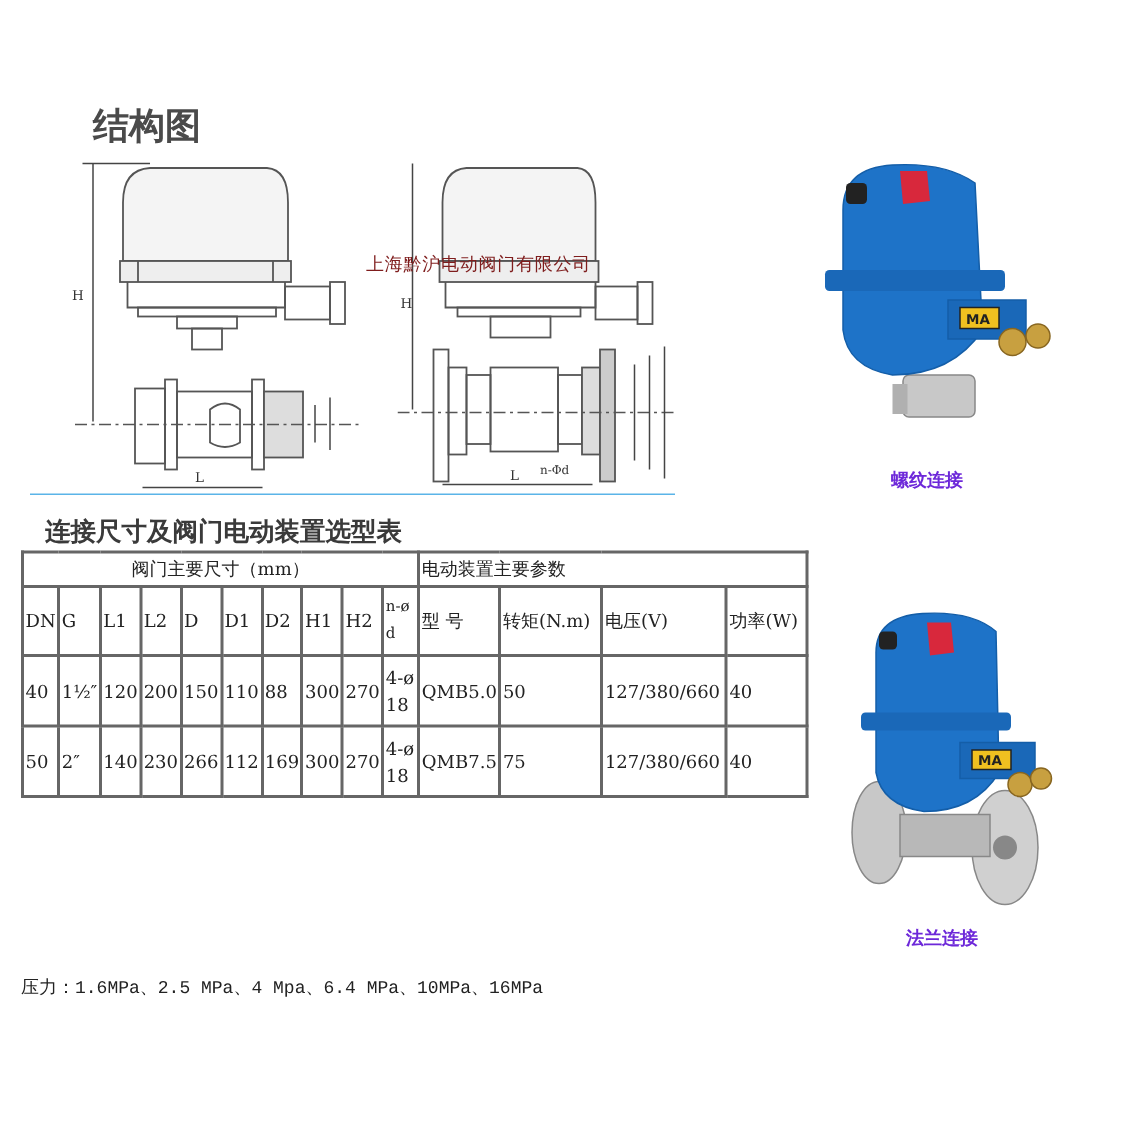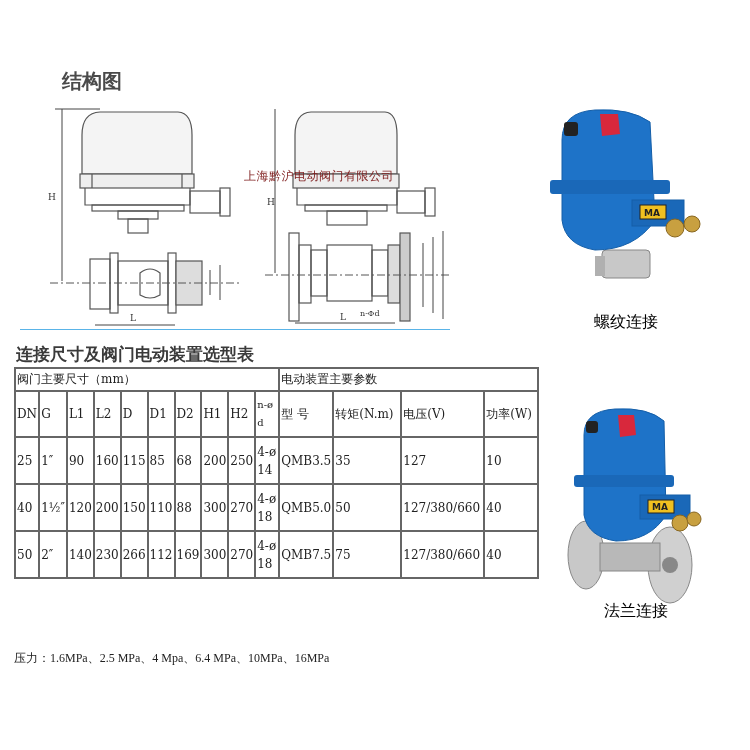--- a/index.html
+++ b/index.html
@@ -1,29 +1,29 @@
 <!DOCTYPE html>
 <html><head>
 <meta charset="utf-8">
 <style>
   html, body { margin:0; padding:0; background:#ffffff; }
   body { width:750px; height:750px; position:relative; overflow:hidden; font-family:"DejaVu Sans", sans-serif; }
   .abs { position:absolute; }
   .section-title { font-family:"DejaVu Sans", sans-serif; font-weight:bold; color:#4a4a4a; }
-  #struct-title { left:62px; top:68px; font-size:20px; }
-  #table-title { left:16px; top:343px; font-size:17px; color:#3a3a3a; }
+  #struct-title { left:62px; top:68px; font-size:24px; }
+  #table-title { left:30px; top:343px; font-size:17px; color:#3a3a3a; }
   .watermark { left:244px; top:168px; font-size:12px; color:#7f1d1d; font-family:"DejaVu Sans", sans-serif; letter-spacing:0.5px; }
   .rule { left:20px; top:329px; width:430px; height:1px; background:#5ab4e8; }
   table.spec { position:absolute; left:14px; top:367px; border-collapse:collapse; font-family:"DejaVu Serif", serif; font-size:12px; color:#222; }
   table.spec td { border:2px solid #666; padding:0 1px; white-space:nowrap; overflow:hidden; vertical-align:middle; }
   .hdr-row td { height:21px; }
   .col-row td { height:44px; }
   .data-row td { height:45px; }
-  .pressure { left:14px; top:650px; font-family:Liberation Serif, serif; font-size:12px; color:#222; }
-  .caption { font-family:"DejaVu Sans", sans-serif; font-size:16px; color:#000000; font-weight:normal; }
+  .pressure { left:14px; top:650px; font-family:Liberation Mono, monospace; font-size:12px; color:#222; }
+  .caption { font-family:"DejaVu Sans", sans-serif; font-size:12px; color:#6d28d9; font-weight:bold; }
   .photo { position:absolute; }
 </style>
 </head>
 <body>
 
 <div class="abs section-title" id="struct-title">结构图</div>
 
 <svg class="abs" style="left:40px;top:95px" width="210" height="235">
   <g stroke="#555" fill="none" stroke-width="1.2">
     <path d="M42 40 Q42 18 60 17 L138 17 Q152 18 152 40 L152 79 L42 79 Z" fill="#f4f4f4"></path>
@@ -86,54 +86,38 @@
 </svg>
 
 <div class="abs watermark">上海黔沪电动阀门有限公司</div>
 <div class="abs rule"></div>
 
 <div class="abs section-title" id="table-title">连接尺寸及阀门电动装置选型表</div>
 
 <table class="spec">
   <tbody>
       <tr class="hdr-row">
-    <td colspan="10" style="text-align:left;width:228px">阀门主要尺寸（mm）</td>
+    <td colspan="10" style="text-align:center;width:228px">阀门主要尺寸（mm）</td>
     <td colspan="4" style="width:250px">电动装置主要参数</td>
   </tr>
   <tr class="col-row">
     <td style="width:13px">DN</td>
     <td style="width:20px">G</td>
     <td style="width:20px">L1</td>
     <td style="width:20px">L2</td>
     <td style="width:20px">D</td>
     <td style="width:20px">D1</td>
     <td style="width:20px">D2</td>
     <td style="width:20px">H1</td>
     <td style="width:21px">H2</td>
     <td style="width:20px;white-space:normal;font-size:10px;word-break:break-all;line-height:18px">n-ød</td>
     <td style="width:43px">型 号</td>
     <td style="width:64px">转矩(N.m)</td>
     <td style="width:79px">电压(V)</td>
     <td style="width:50px">功率(W)</td>
-  </tr>
-  <tr class="data-row">
-    <td>25</td>
-    <td>1″</td>
-    <td>90</td>
-    <td>160</td>
-    <td>115</td>
-    <td>85</td>
-    <td>68</td>
-    <td>200</td>
-    <td>250</td>
-    <td style="white-space:normal;word-break:break-all;line-height:18px">4-ø14</td>
-    <td>QMB3.5</td>
-    <td>35</td>
-    <td>127</td>
-    <td>10</td>
   </tr>
   <tr class="data-row">
     <td>40</td>
     <td>1½″</td>
     <td>120</td>
     <td>200</td>
     <td>150</td>
     <td>110</td>
     <td>88</td>
     <td>300</td>
@@ -188,13 +172,13 @@
   <path d="M24 30 Q24 6 55 4 Q88 2 104 16 L106 110 Q90 136 56 136 Q28 132 24 110 Z" fill="#1e73c8" stroke="#145ea8"></path>
   <rect x="14" y="70" width="100" height="12" rx="3" fill="#1a68b8"></rect>
   <rect x="80" y="90" width="50" height="24" fill="#1a68b8" stroke="#145ea8"></rect>
   <rect x="88" y="95" width="26" height="13" fill="#f0c020" stroke="#222"></rect>
   <text x="92" y="105" font-size="9" font-weight="bold" fill="#222" font-family="DejaVu Sans, sans-serif">MA</text>
   <circle cx="120" cy="118" r="8" fill="#c8a040" stroke="#886620"></circle>
   <circle cx="134" cy="114" r="7" fill="#c8a040" stroke="#886620"></circle>
   <rect x="26" y="16" width="12" height="12" rx="3" fill="#222"></rect>
   <path d="M58 10 L74 10 L76 30 L60 32 Z" fill="#d8283c"></path>
 </svg>
-<div class="abs caption" style="left:604px;top:601px">法兰连接</div>
+<div class="abs caption" style="left:604px;top:617px">法兰连接</div>
 
 </body></html>

